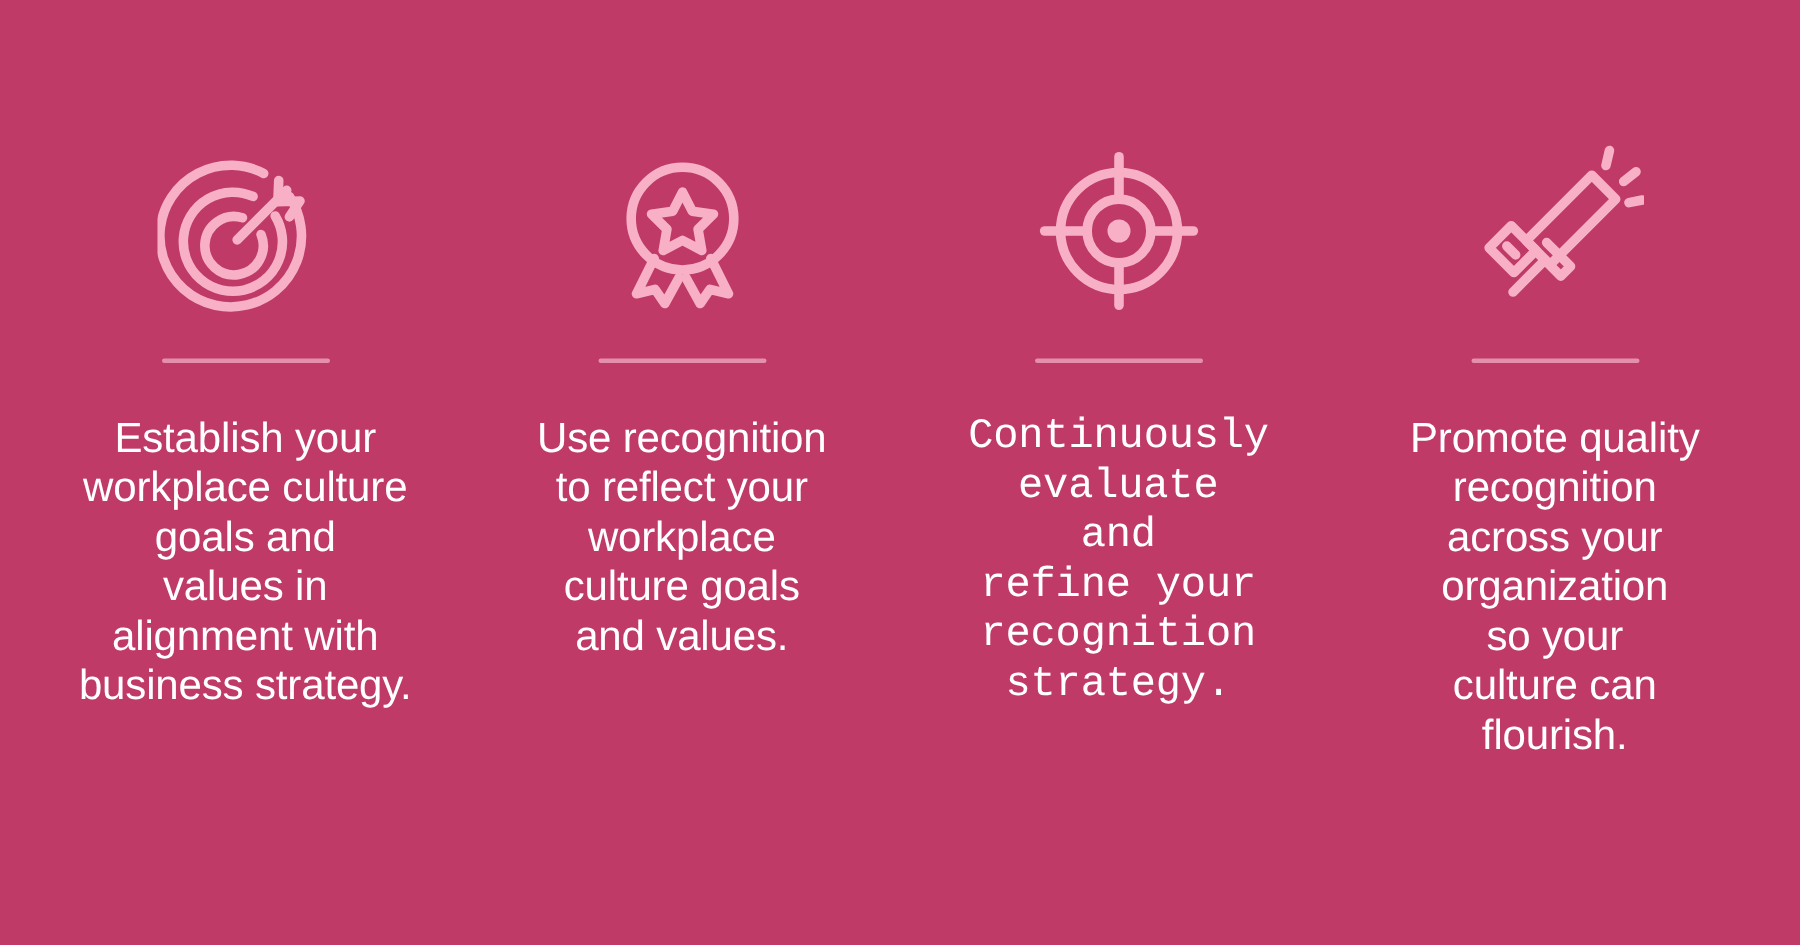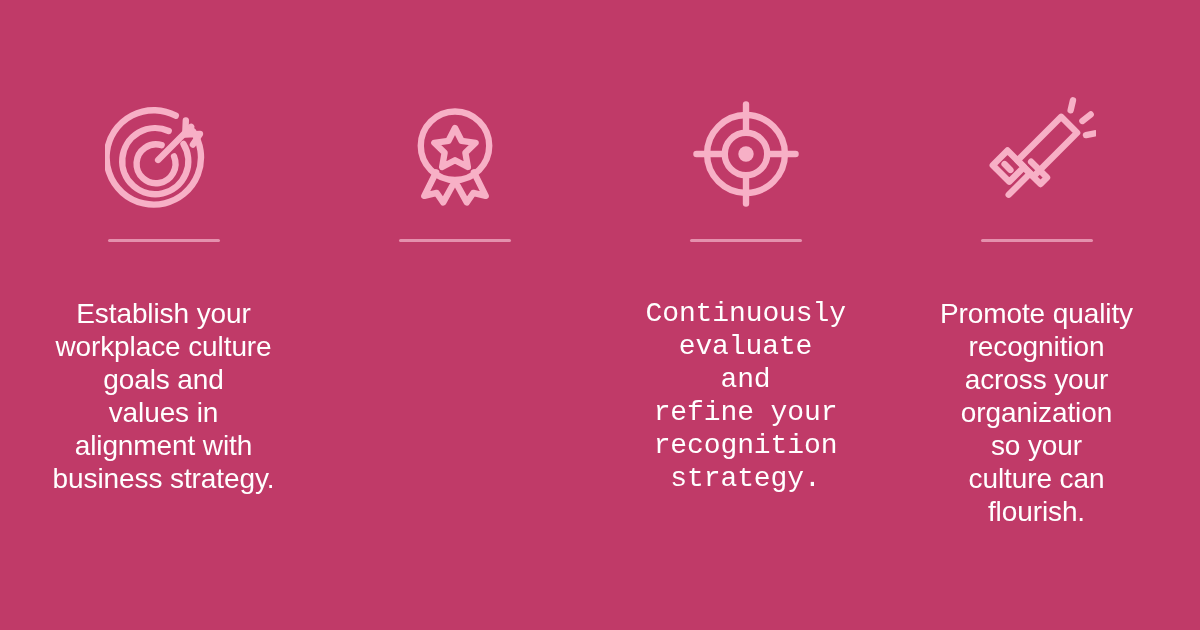--- a/index.html
+++ b/index.html
@@ -47,21 +47,21 @@
 
   .divider {
     width:112px;
     height:3px;
     background:#e490ad;
     border-radius:2px;
     margin-top:26px;
   }
 
   .caption {
-    margin-top:55px;
+    margin-top:33px;
     color:#ffffff;
     font-size:28px;
     line-height:33px;
     text-align:center;
     letter-spacing:-0.1px;
     max-width:250px;
     white-space:pre-line;
   }
 
   
@@ -97,20 +97,25 @@
   <div class="column col-2">
     <div class="icon-wrap">
       <svg viewBox="0 0 100 100" fill="none" stroke="#f7b0c6" stroke-width="5.4" stroke-linecap="round" stroke-linejoin="round">
         <circle cx="50" cy="43" r="29"></circle>
         <path d="M50 28 L55.5 38.8 L67.5 40.5 L58.8 49 L60.9 61 L50 55.3 L39.1 61 L41.2 49 L32.5 40.5 L44.5 38.8 Z"></path>
         <path d="M34 65.5 L24 85.5 L34.5 83 L40 91 L48 76.5"></path>
         <path d="M66 65.5 L76 85.5 L65.5 83 L60 91 L52 76.5"></path>
       </svg>
     </div>
     <div class="divider"></div>
+    <div class="caption">Use recognition
+to reflect your
+workplace
+culture goals
+and values.</div>
   </div>
 
   <div class="column col-3">
     <div class="icon-wrap">
       <svg viewBox="0 0 100 100" fill="none" stroke="#f7b0c6" stroke-width="5.4" stroke-linecap="round" stroke-linejoin="round">
         <circle cx="50" cy="50" r="33"></circle>
         <circle cx="50" cy="50" r="18"></circle>
         <circle cx="50" cy="50" r="6.5" fill="#f7b0c6" stroke="none"></circle>
         <path d="M50 8 V32"></path>
         <path d="M50 68 V92"></path>

